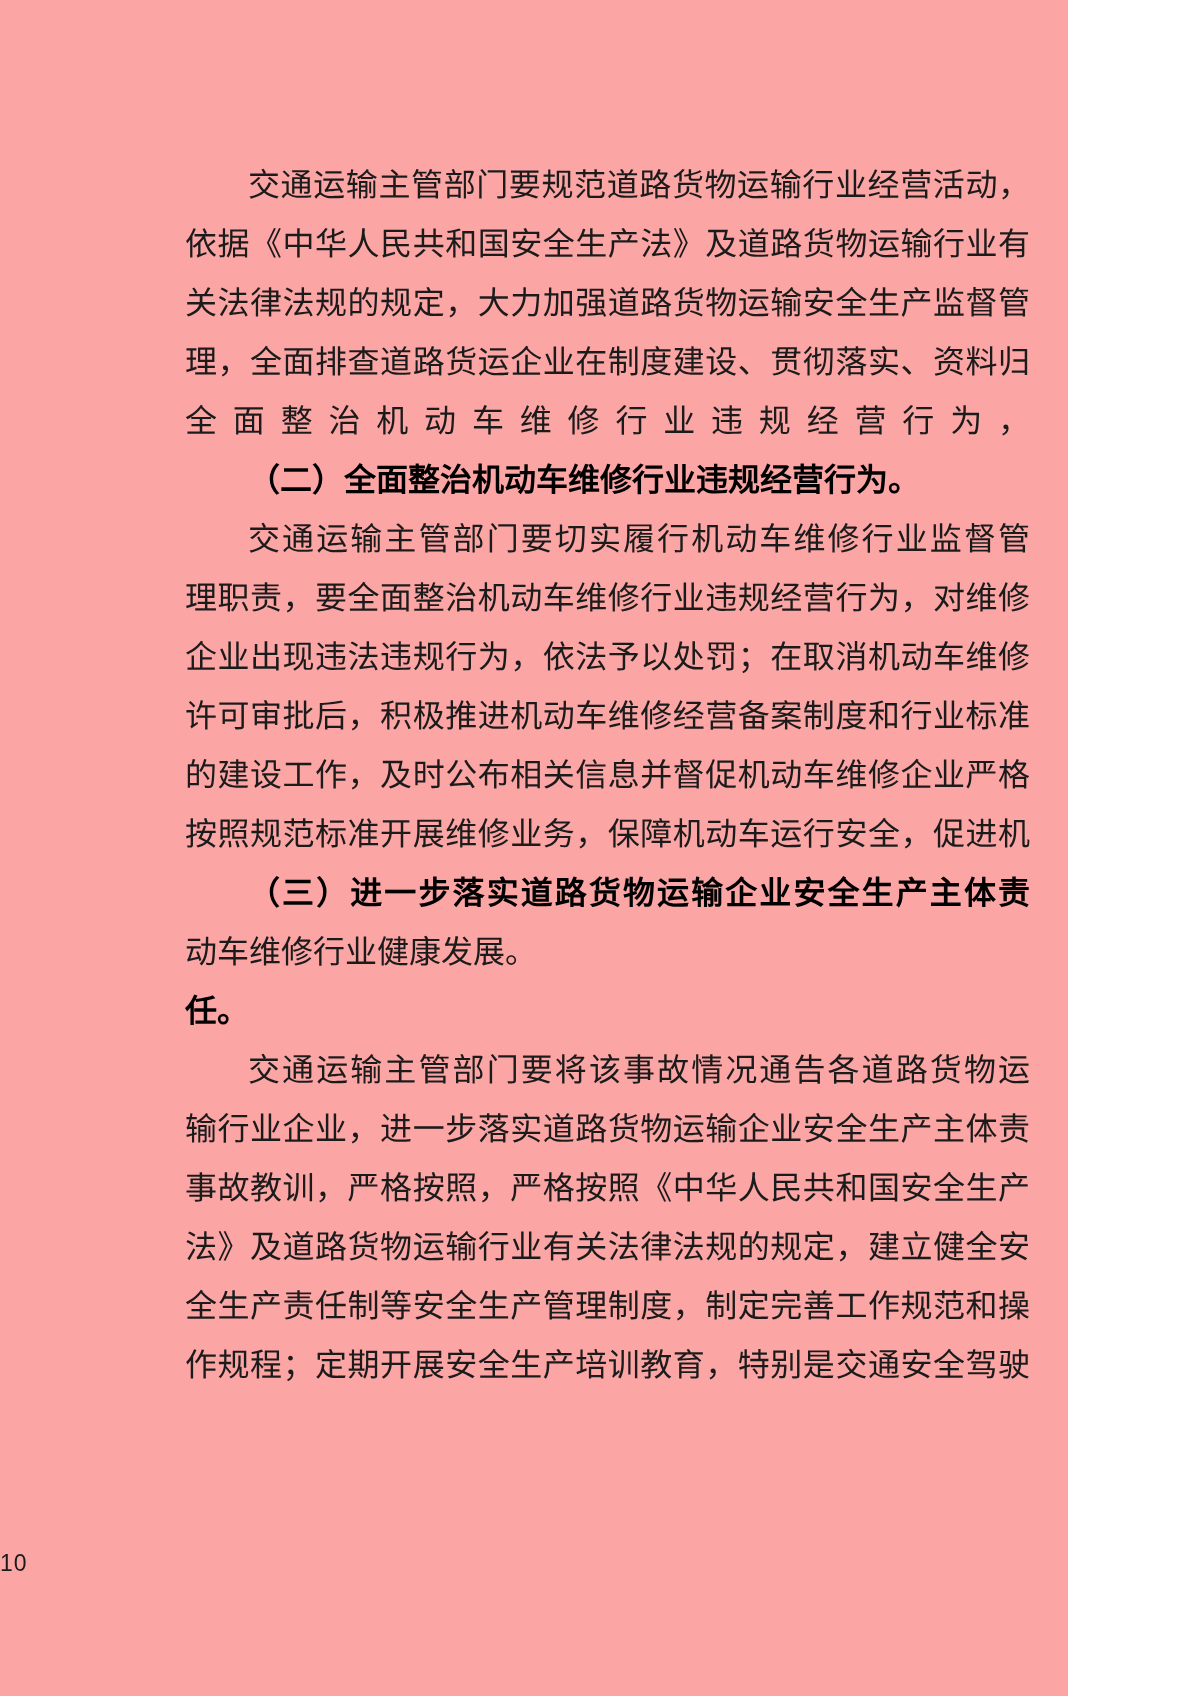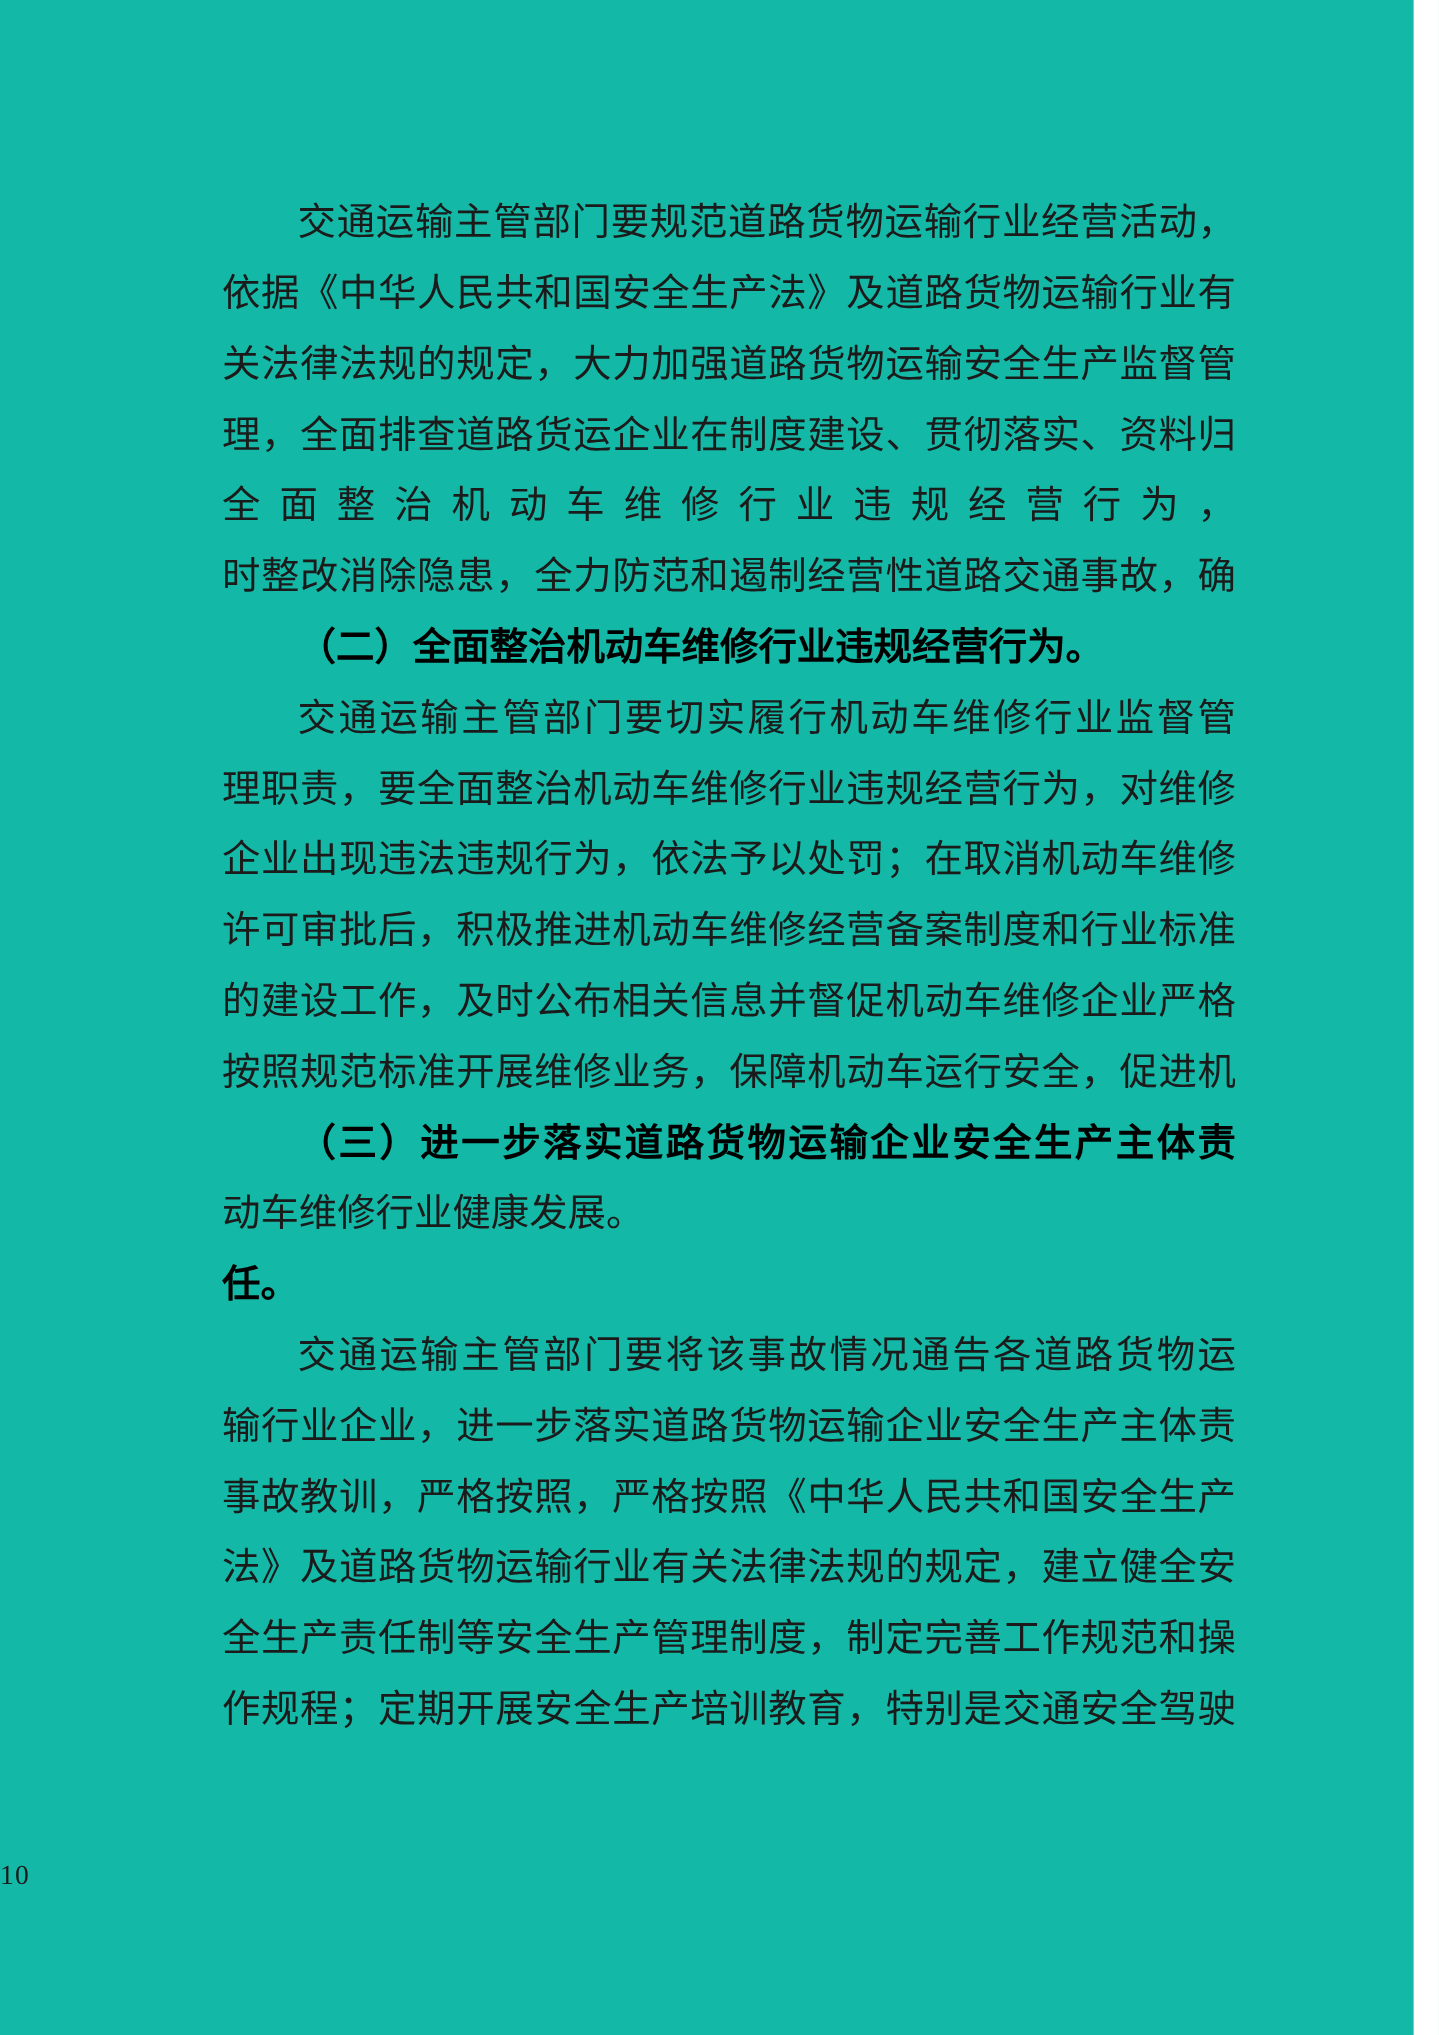--- a/index.html
+++ b/index.html
@@ -2,25 +2,25 @@
 <html lang="zh-CN"><head>
 <meta charset="utf-8">
 <style>
   html, body {
     margin: 0;
     padding: 0;
     background: #ffffff;
   }
   .page {
     position: relative;
-    width: 1178px;
+    width: 1068px;
     height: 1696px;
-    background: #14b8a6;
+    background: #fca5a5;
     overflow: hidden;
-    font-family: Liberation Serif, serif;
+    font-family: Liberation Sans, sans-serif;
     color: #1b1b1b;
   }
   .body-text {
     position: absolute;
     left: 185px;
     top: 156px;
     width: 845px;
   }
   .line {
     font-size: 32px;
@@ -62,21 +62,20 @@
 <body>
 
 <div class="page">
   <div class="body-text">
 
     <div class="line justify indent">交通运输主管部门要规范道路货物运输行业经营活动，</div>
     <div class="line justify">依据《中华人民共和国安全生产法》及道路货物运输行业有</div>
     <div class="line justify">关法律法规的规定，大力加强道路货物运输安全生产监督管</div>
     <div class="line justify">理，全面排查道路货运企业在制度建设、贯彻落实、资料归</div>
     <div class="line justify">全面整治机动车维修行业违规经营行为，依法依规督促企业按</div>
-    <div class="line justify">时整改消除隐患，全力防范和遏制经营性道路交通事故，确</div>
 
     <div class="line heading indent">（二）全面整治机动车维修行业违规经营行为。</div>
 
     <div class="line justify indent">交通运输主管部门要切实履行机动车维修行业监督管</div>
     <div class="line justify">理职责，要全面整治机动车维修行业违规经营行为，对维修</div>
     <div class="line justify">企业出现违法违规行为，依法予以处罚；在取消机动车维修</div>
     <div class="line justify">许可审批后，积极推进机动车维修经营备案制度和行业标准</div>
     <div class="line justify">的建设工作，及时公布相关信息并督促机动车维修企业严格</div>
     <div class="line justify">按照规范标准开展维修业务，保障机动车运行安全，促进机</div>
     <div class="line heading justify indent">（三）进一步落实道路货物运输企业安全生产主体责</div>

